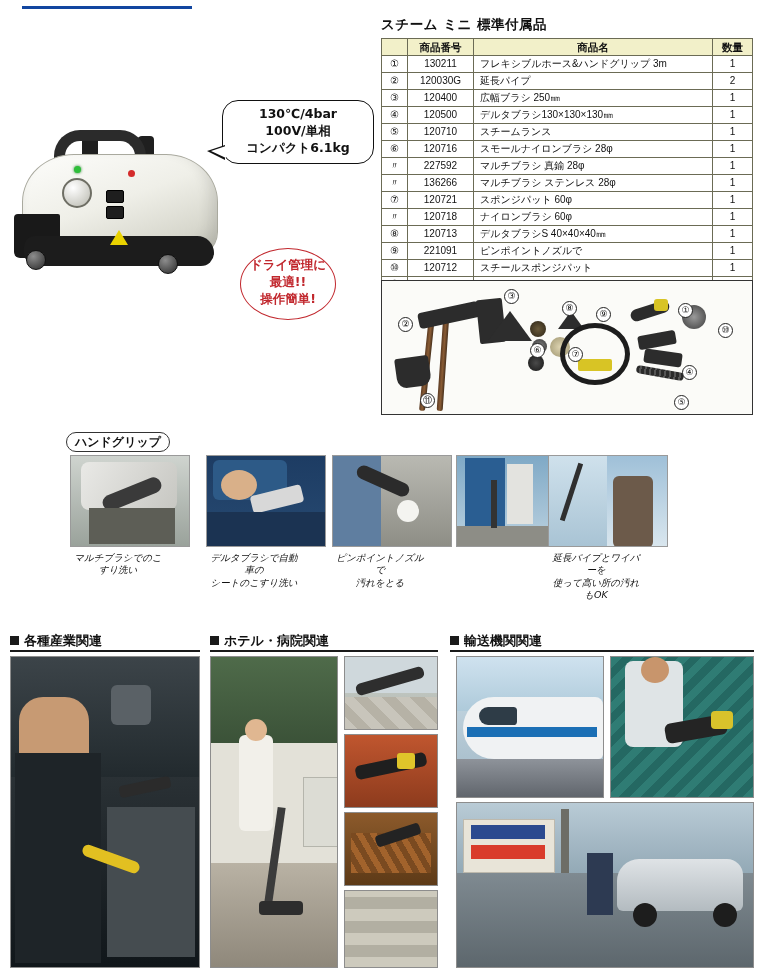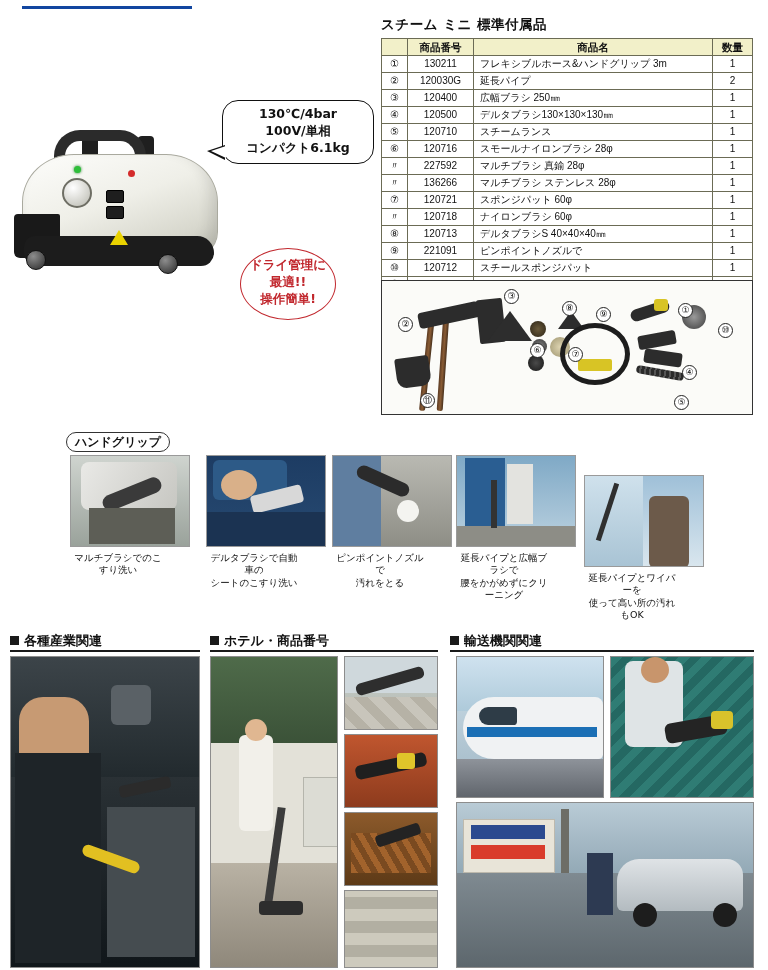--- a/index.html
+++ b/index.html
@@ -266,21 +266,21 @@
     border: 1px solid #333;
     border-radius: 10px;
     text-align: center;
     font-family: "DejaVu Sans", sans-serif;
     font-size: 12px;
     font-weight: bold;
     line-height: 18px;
     color: #111;
     background: #fff;
   }
-  .usage-cell { position: absolute; top: 455px; width: 96px; }
+  .usage-cell { position: absolute; top: 455px; width: 96px; font-style: italic; }
   .usage-img {
     width: 120px; height: 92px;
     border: 1px solid #9a9a9a;
     overflow: hidden;
     position: relative;
   }
   .usage-cap {
     margin-top: 5px;
     font-family: "DejaVu Sans", sans-serif;
     font-size: 9.5px;
@@ -534,25 +534,23 @@
 汚れをとる</div>
   </div>
 
   <div class="usage-cell" style="left:456px;">
     <div class="usage-img" style="background:linear-gradient(#7fa9c6,#bcd2e0);">
       <div class="blob" style="left:8px; top:2px; width:40px; height:70px; background:#2a5e92;"></div>
       <div class="blob" style="left:50px; top:8px; width:26px; height:60px; background:#e3e3df;"></div>
       <div class="blob" style="left:0; top:70px; width:120px; height:22px; background:#8d8d86;"></div>
       <div class="blob" style="left:34px; top:24px; width:6px; height:48px; background:#333;"></div>
     </div>
-    <div class="usage-cap" style="white-space:pre-line;">延長パイプと広幅ブラシで
-腰をかがめずにクリーニング</div>
-  </div>
-
-  <div class="usage-cell" style="left:584px;margin-top:20px;">
+  </div>
+
+  <div class="usage-cell" style="left:548px;">
     <div class="usage-img" style="background:linear-gradient(#9fc0d8,#d9e6ee);">
       <div class="blob" style="left:0; top:0; width:58px; height:92px; background:linear-gradient(#cfe1ec,#a8c3d4);"></div>
       <div class="blob" style="left:20px; top:6px; width:5px; height:60px; background:#2f2f2f; transform:rotate(18deg);"></div>
       <div class="blob" style="left:64px; top:20px; width:40px; height:72px; background:#6c5a4a; border-radius:6px;"></div>
     </div>
     <div class="usage-cap" style="white-space:pre-line;">延長パイプとワイパーを
 使って高い所の汚れもOK</div>
   </div>
 
   <div class="sec-head" style="left:10px; top:632px;">
@@ -564,21 +562,21 @@
     <div class="blob" style="left:0; top:120px; width:190px; height:192px; background:linear-gradient(#2a3135,#10161a);"></div>
     <div class="blob" style="left:8px; top:40px; width:70px; height:120px; background:#c79a73; border-radius:24px 24px 4px 4px;"></div>
     <div class="blob" style="left:4px; top:96px; width:86px; height:210px; background:#1e2428;"></div>
     <div class="blob" style="left:100px; top:28px; width:40px; height:40px; background:#5a6166; border-radius:6px;"></div>
     <div class="blob" style="left:96px; top:150px; width:88px; height:150px; background:#454c50;"></div>
     <div class="blob" style="left:70px; top:196px; width:60px; height:12px; background:#e2c021; border-radius:6px; transform:rotate(20deg);"></div>
     <div class="blob" style="left:108px; top:124px; width:52px; height:12px; background:#2b2b2b; border-radius:4px; transform:rotate(-12deg);"></div>
   </div>
 
   <div class="sec-head" style="left:210px; top:632px;">
-    <span class="sq"></span><span>ホテル・商品番号</span>
+    <span class="sq"></span><span>ホテル・病院関連</span>
   </div>
   <div class="sec-rule" style="left:210px; top:650px; width:228px;"></div>
 
   <div class="photo" style="left:210px; top:656px; width:128px; height:312px; background:linear-gradient(#cfd8cf,#aab4ab);">
     <div class="blob" style="left:0; top:0; width:128px; height:86px; background:linear-gradient(#4f6b4a,#3b5238);"></div>
     <div class="blob" style="left:0; top:86px; width:128px; height:120px; background:#e3e1d8;"></div>
     <div class="blob" style="left:0; top:206px; width:128px; height:106px; background:linear-gradient(#b9b2a4,#8e877a);"></div>
     <div class="blob" style="left:28px; top:78px; width:34px; height:96px; background:#f2f0ea; border-radius:6px;"></div>
     <div class="blob" style="left:34px; top:62px; width:22px; height:22px; background:#e0b791; border-radius:50%;"></div>
     <div class="blob" style="left:60px; top:150px; width:8px; height:96px; background:#3b3b3b; transform:rotate(8deg);"></div>

